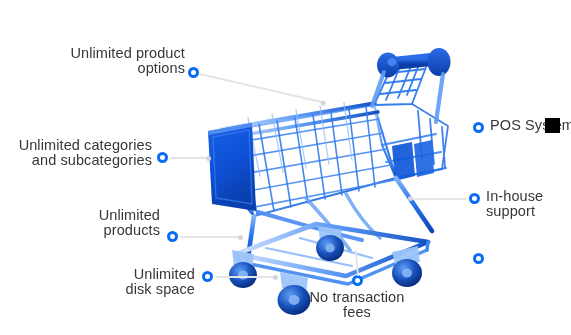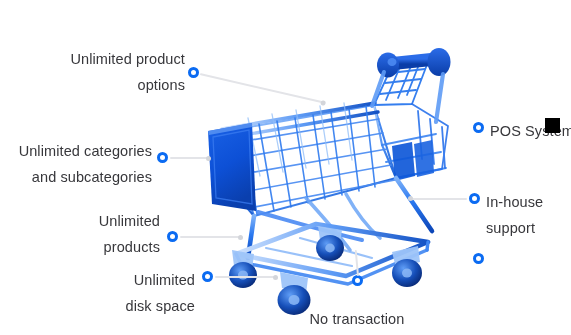--- a/index.html
+++ b/index.html
@@ -13,28 +13,28 @@
   
   #cart-illustration{position:absolute;left:196px;top:26px;width:270px;height:290px;}
   #cart-illustration svg{display:block;width:100%;height:100%;}
 
   
   .callout{position:absolute;}
   .callout-text{
     position:absolute;
     color:#37373b;
     font-size:14.5px;
-    line-height:26px;
+    line-height:15px;
     letter-spacing:.1px;
     white-space:pre-line;
     font-weight:400;
   }
   .callout-text.right{text-align:right;}
   .callout-text.left{text-align:left;}
-  .callout-text.center{text-align:center;margin-top:16px;}
+  .callout-text.center{text-align:center;}
 
   
   .dot{
     position:absolute;
     width:11px;height:11px;
     border-radius:50%;
     border:3px solid #0b6bf2;
     background:#ffffff;
     box-sizing:border-box;
   }

